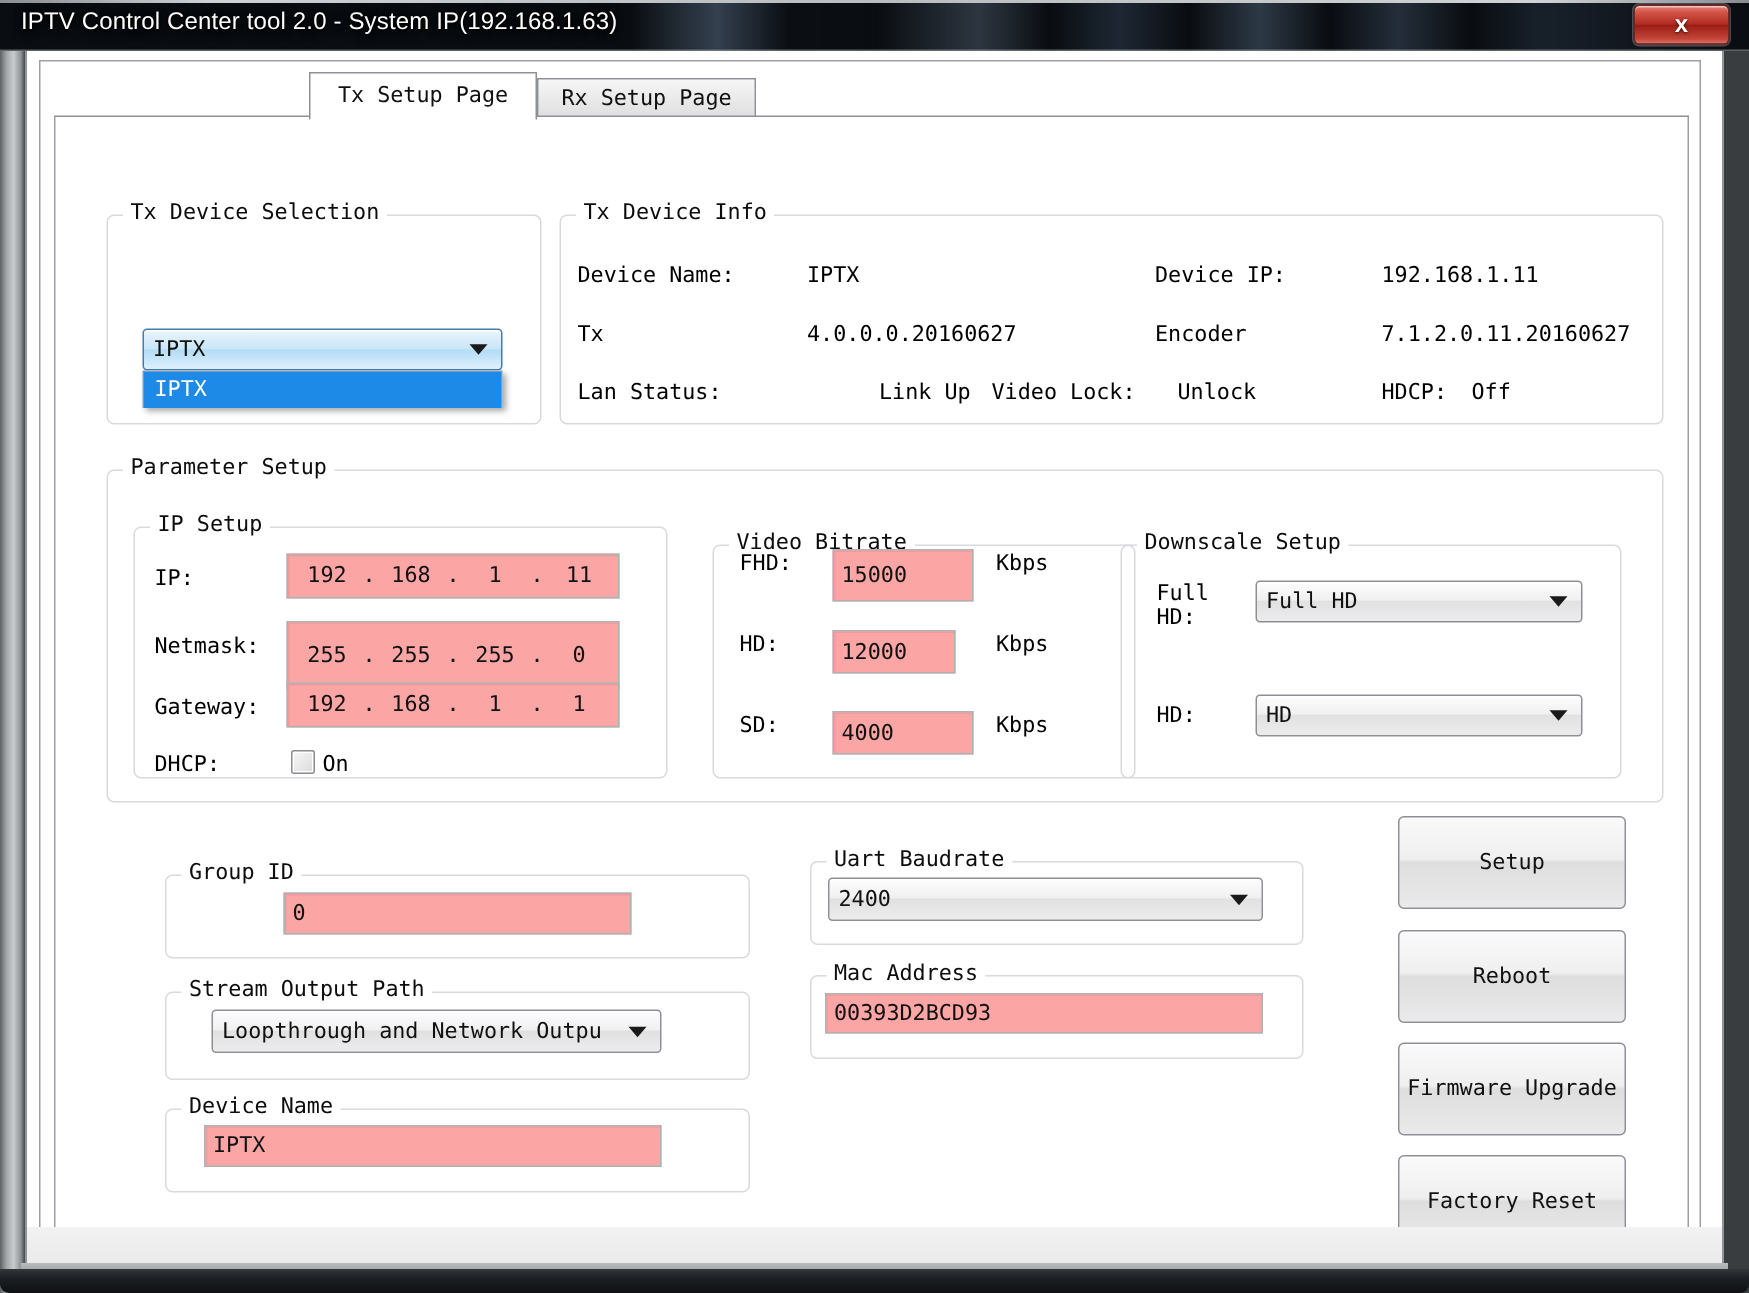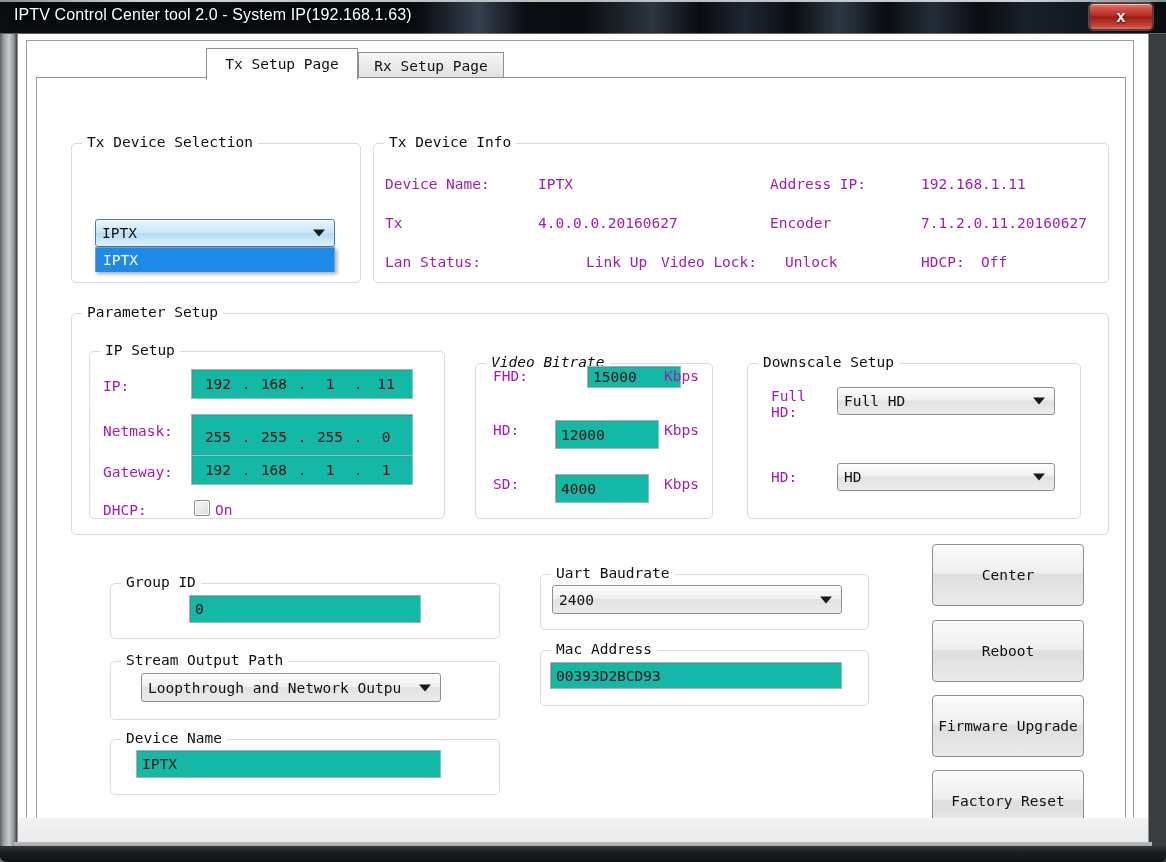--- a/index.html
+++ b/index.html
@@ -129,27 +129,27 @@
     position:absolute;left:9px;top:37px;width:1090px;height:757px;
     background:#fff;border:1px solid #9b9fa3;border-top:none;box-sizing:border-box;
   }
 
   
   .group{position:absolute;border:1px solid #d8dade;border-radius:5px;box-sizing:border-box;}
   .group > .glegend{
     position:absolute;top:-10px;left:10px;background:#fff;
     padding:0 5px;font-size:14.5px;color:#0d0d0d;white-space:nowrap;
   }
-  .lbl{position:absolute;font-size:14.5px;color:#a21caf;white-space:nowrap;}
+  .lbl{position:absolute;font-size:14.5px;color:#000000;white-space:nowrap;}
 
   
   .tbox{
     position:absolute;box-sizing:border-box;
     border:1px solid #aeb2b6;
-    background:#14b8a6;
+    background:#fca5a5;
     font-family:"DejaVu Sans Mono","Liberation Mono",monospace;
     font-size:14.5px;color:#111;
     display:flex;align-items:center;
     padding:0 5px;
     box-shadow:inset 1px 1px 0 rgba(0,0,0,0.06);
   }
   .tbox.ipquad{justify-content:space-between;padding:0 9px;letter-spacing:0;}
   .tbox.ipquad span{display:inline-block;}
   .ipseg{width:34px;text-align:center;}
   .ipdot{width:9px;text-align:center;}
@@ -243,21 +243,21 @@
         </div>
         <div class="droplist" style="left:58px;top:169px;width:240px;height:25px;">
           <div class="dropitem">IPTX</div>
         </div>
 
         <div class="group" style="left:336px;top:65px;width:736px;height:140px;">
           <div class="glegend">Tx Device Info</div>
         </div>
         <div class="lbl" style="left:348px;top:98px;">Device Name:</div>
         <div class="lbl" style="left:501px;top:98px;">IPTX</div>
-        <div class="lbl" style="left:733px;top:98px;">Address IP:</div>
+        <div class="lbl" style="left:733px;top:98px;">Device IP:</div>
         <div class="lbl" style="left:884px;top:98px;">192.168.1.11</div>
 
         <div class="lbl" style="left:348px;top:137px;">Tx</div>
         <div class="lbl" style="left:501px;top:137px;">4.0.0.0.20160627</div>
         <div class="lbl" style="left:733px;top:137px;">Encoder</div>
         <div class="lbl" style="left:884px;top:137px;">7.1.2.0.11.20160627</div>
 
         <div class="lbl" style="left:348px;top:176px;">Lan Status:</div>
         <div class="lbl" style="left:501px;top:176px;margin-left:48px;">Link Up</div>
         <div class="lbl" style="left:624px;top:176px;">Video Lock:</div>
@@ -302,31 +302,31 @@
           <span class="ipdot">.</span>
           <span class="ipseg">1</span>
           <span class="ipdot">.</span>
           <span class="ipseg">1</span>
         </div>
 
         <div class="lbl" style="left:66px;top:424px;">DHCP:</div>
         <div class="cbox" style="left:157px;top:422px;"></div>
         <div class="lbl" style="left:178px;top:424px;">On</div>
 
-        <div class="group" style="left:438px;top:285px;width:238px;height:156px;font-style:italic;">
+        <div class="group" style="left:438px;top:285px;width:282px;height:156px;">
           <div class="glegend">Video Bitrate</div>
         </div>
         <div class="lbl" style="left:456px;top:290px;">FHD:</div>
-        <div class="tbox" style="left:518px;top:288px;width:94px;height:22px;margin-left:32px;">
+        <div class="tbox" style="left:518px;top:288px;width:94px;height:35px;">
           <span>15000</span>
         </div>
         <div class="lbl" style="left:627px;top:290px;">Kbps</div>
 
         <div class="lbl" style="left:456px;top:344px;">HD:</div>
-        <div class="tbox" style="left:518px;top:342px;width:104px;height:29px;">
+        <div class="tbox" style="left:518px;top:342px;width:82px;height:29px;">
           <span>12000</span>
         </div>
         <div class="lbl" style="left:627px;top:344px;">Kbps</div>
 
         <div class="lbl" style="left:456px;top:398px;">SD:</div>
         <div class="tbox" style="left:518px;top:396px;width:94px;height:29px;">
           <span>4000</span>
         </div>
         <div class="lbl" style="left:627px;top:398px;">Kbps</div>
 
@@ -379,21 +379,21 @@
         </div>
 
         <div class="group" style="left:503px;top:572px;width:329px;height:56px;">
           <div class="glegend">Mac Address</div>
         </div>
         <div class="tbox" style="left:513px;top:584px;width:292px;height:27px;">
           <span>00393D2BCD93</span>
         </div>
 
         <div class="btn" style="left:895px;top:466px;width:152px;height:62px;">
-          <span>Center</span>
+          <span>Setup</span>
         </div>
         <div class="btn" style="left:895px;top:542px;width:152px;height:62px;">
           <span>Reboot</span>
         </div>
         <div class="btn" style="left:895px;top:617px;width:152px;height:62px;">
           <span>Firmware Upgrade</span>
         </div>
         <div class="btn" style="left:895px;top:692px;width:152px;height:62px;">
           <span>Factory Reset</span>
         </div>

